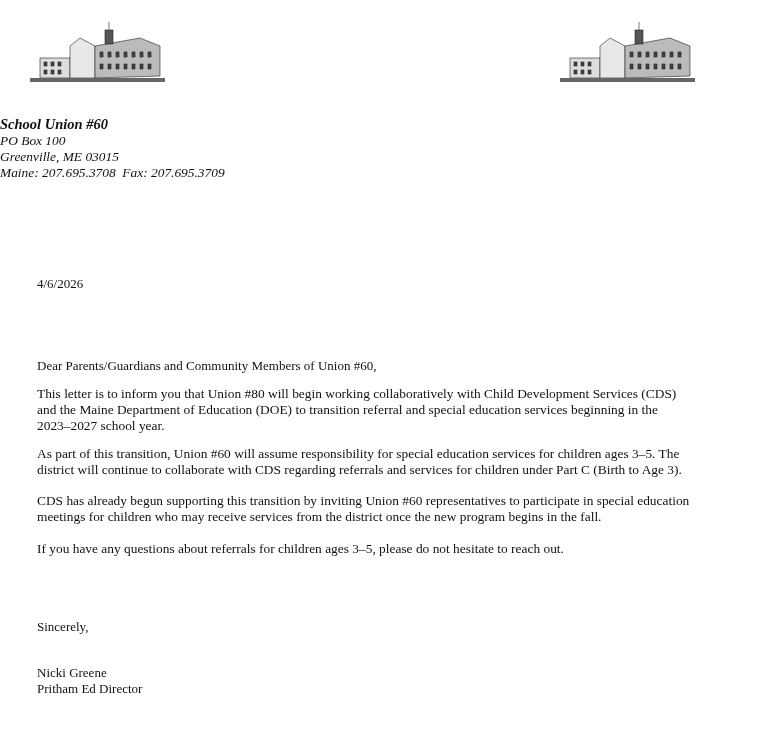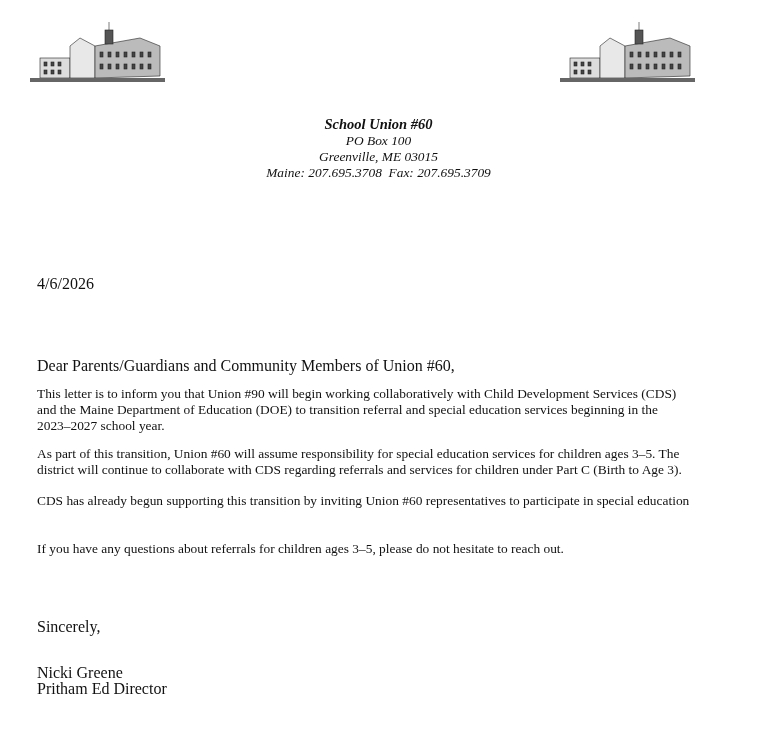--- a/index.html
+++ b/index.html
@@ -5,24 +5,24 @@
   html, body { margin: 0; padding: 0; background: #ffffff; }
   body {
     width: 757px; height: 739px; position: relative; overflow: hidden;
     font-family: "Liberation Serif", serif; color: #111;
   }
   .building { position: absolute; top: 18px; width: 150px; height: 70px; }
   .building.left { left: 20px; }
   .building.right { left: 550px; }
   .header {
     position: absolute; top: 116px; left: 0; width: 757px;
-    text-align: center; font-style: italic; font-size: 13.4px; line-height: 16px;
+    font-style: italic; font-size: 13.4px; line-height: 16px;
   }
   .header .name { font-weight: bold; font-size: 14.5px; line-height: 17px; }
-  .line { position: absolute; left: 37px; font-size: 16px; line-height: 16px; width: 690px; }
+  .line { position: absolute; left: 37px; font-size: 13px; line-height: 16px; width: 690px; }
   .para { position: absolute; left: 37px; font-size: 13.4px; line-height: 16px; width: 690px; }
 </style>
 </head>
 <body>
 
 <svg class="building left" viewBox="0 0 150 70">
   <g fill="#333" stroke="#222" stroke-width="0.6">
     <rect x="20" y="40" width="30" height="20" fill="#ddd"></rect>
     <polygon points="50,28 60,20 75,28 75,60 50,60" fill="#e8e8e8"></polygon>
     <polygon points="75,28 120,20 140,28 140,58 75,60" fill="#bbb"></polygon>
@@ -90,30 +90,31 @@
   <div class="name">School Union #60</div>
   <div>PO Box 100</div>
   <div>Greenville, ME 03015</div>
   <div style="white-space:pre">Maine: 207.695.3708  Fax: 207.695.3709</div>
 </div>
 
 <div class="line" style="top:276px">4/6/2026</div>
 <div class="line" style="top:358px">Dear Parents/Guardians and Community Members of Union #60,</div>
 
 <div class="para" style="top:386px">
-  <div>This letter is to inform you that Union #90 will begin working collaboratively with Child Development Services (CDS)</div>
+  <div>This letter is to inform you that Union #80 will begin working collaboratively with Child Development Services (CDS)</div>
   <div>and the Maine Department of Education (DOE) to transition referral and special education services beginning in the</div>
   <div>2023–2027 school year.</div>
 </div>
 <div class="para" style="top:446px">
   <div>As part of this transition, Union #60 will assume responsibility for special education services for children ages 3–5. The</div>
   <div>district will continue to collaborate with CDS regarding referrals and services for children under Part C (Birth to Age 3).</div>
 </div>
 <div class="para" style="top:493px">
   <div>CDS has already begun supporting this transition by inviting Union #60 representatives to participate in special education</div>
+  <div>meetings for children who may receive services from the district once the new program begins in the fall.</div>
 </div>
 <div class="para" style="top:541px">
   <div>If you have any questions about referrals for children ages 3–5, please do not hesitate to reach out.</div>
 </div>
 
 <div class="line" style="top:619px">Sincerely,</div>
 <div class="line" style="top:665px">Nicki Greene</div>
 <div class="line" style="top:681px">Pritham Ed Director</div>
 
 </body></html>

